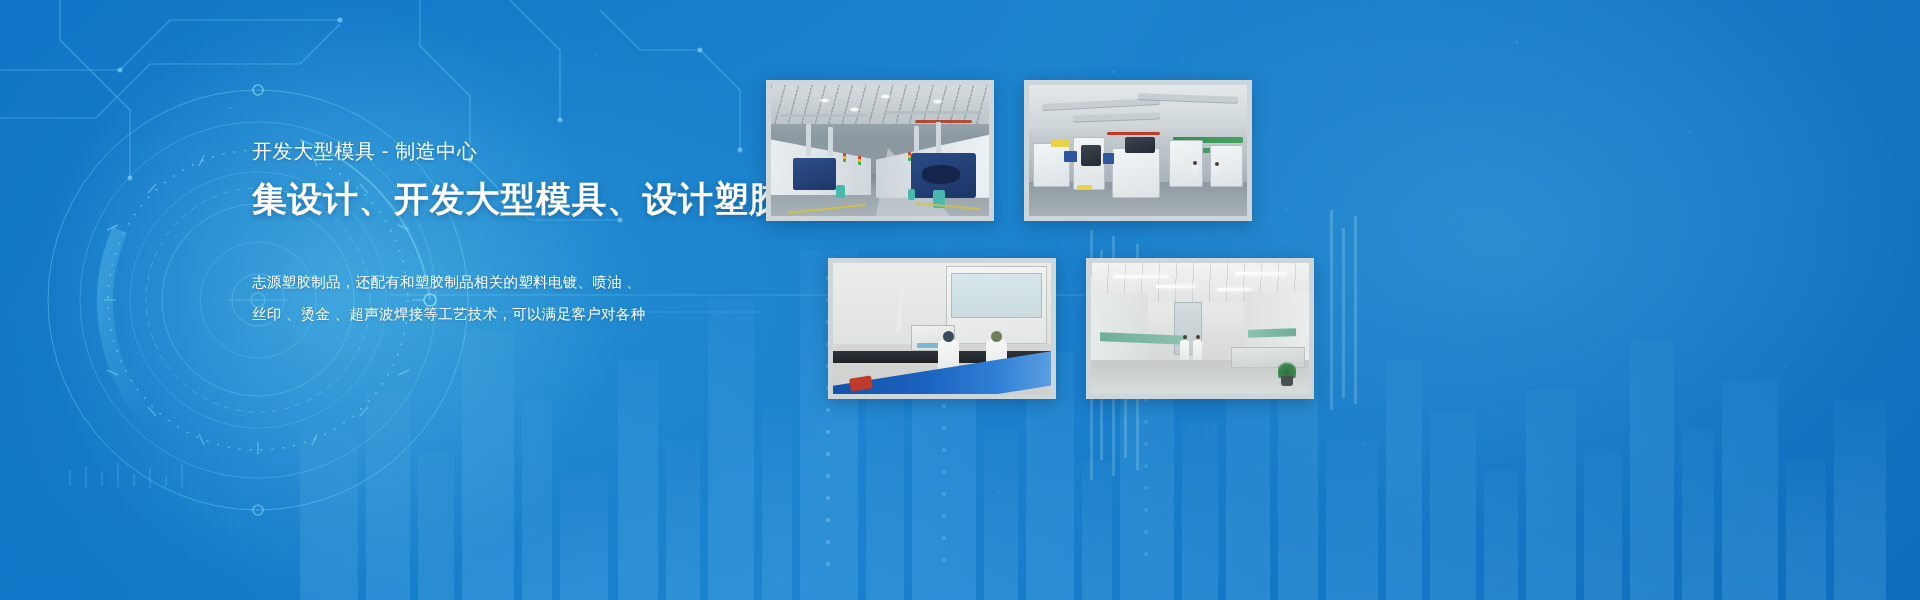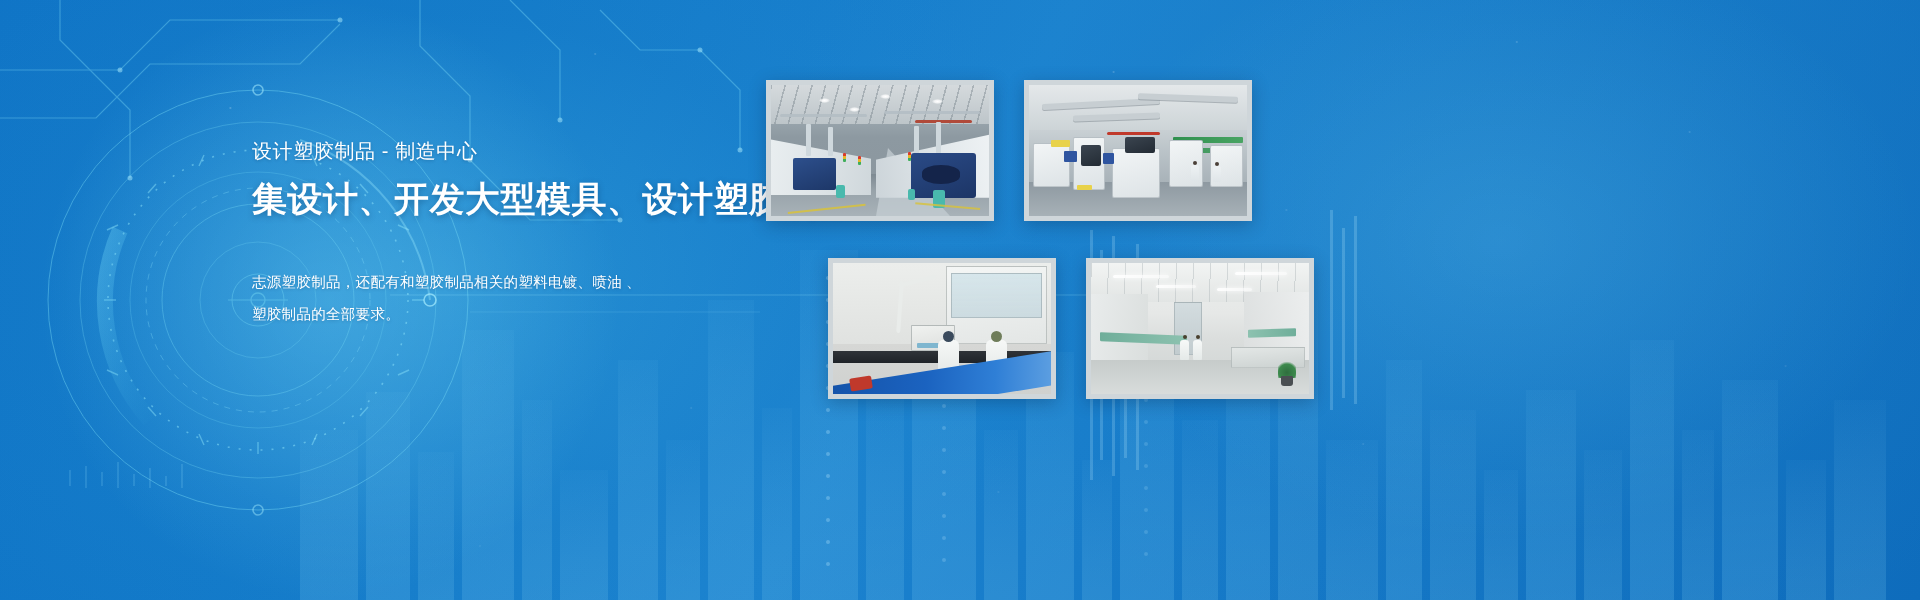--- a/index.html
+++ b/index.html
@@ -545,25 +545,25 @@
         <path d="M102 472 v14"></path>
       <path d="M118 462 v26"></path>
         <path d="M134 474 v12"></path>
         <path d="M150 468 v20"></path>
       <path d="M166 476 v10"></path>
         <path d="M182 464 v24"></path>
     </g>
   </svg>
 
   <div class="copy">
-    <div class="eyebrow">设计塑胶制品 - 制造中心</div>
+    <div class="eyebrow">开发大型模具 - 制造中心</div>
     <div class="headline">集设计、开发大型模具、设计塑胶制品</div>
     <div class="body-copy">
       <p>志源塑胶制品，还配有和塑胶制品相关的塑料电镀、喷油 、</p>
-      <p>塑胶制品的全部要求。</p>
+      <p>丝印 、烫金 、超声波焊接等工艺技术，可以满足客户对各种</p>
     </div>
   </div>
 
   <div class="gallery">
 
     <div class="photo p1">
       <div class="shot shot-mold">
         <div class="ceiling"></div>
         <div class="ceil-beams"></div>
         <div class="lamp" style="left:22%;top:10%"></div>

